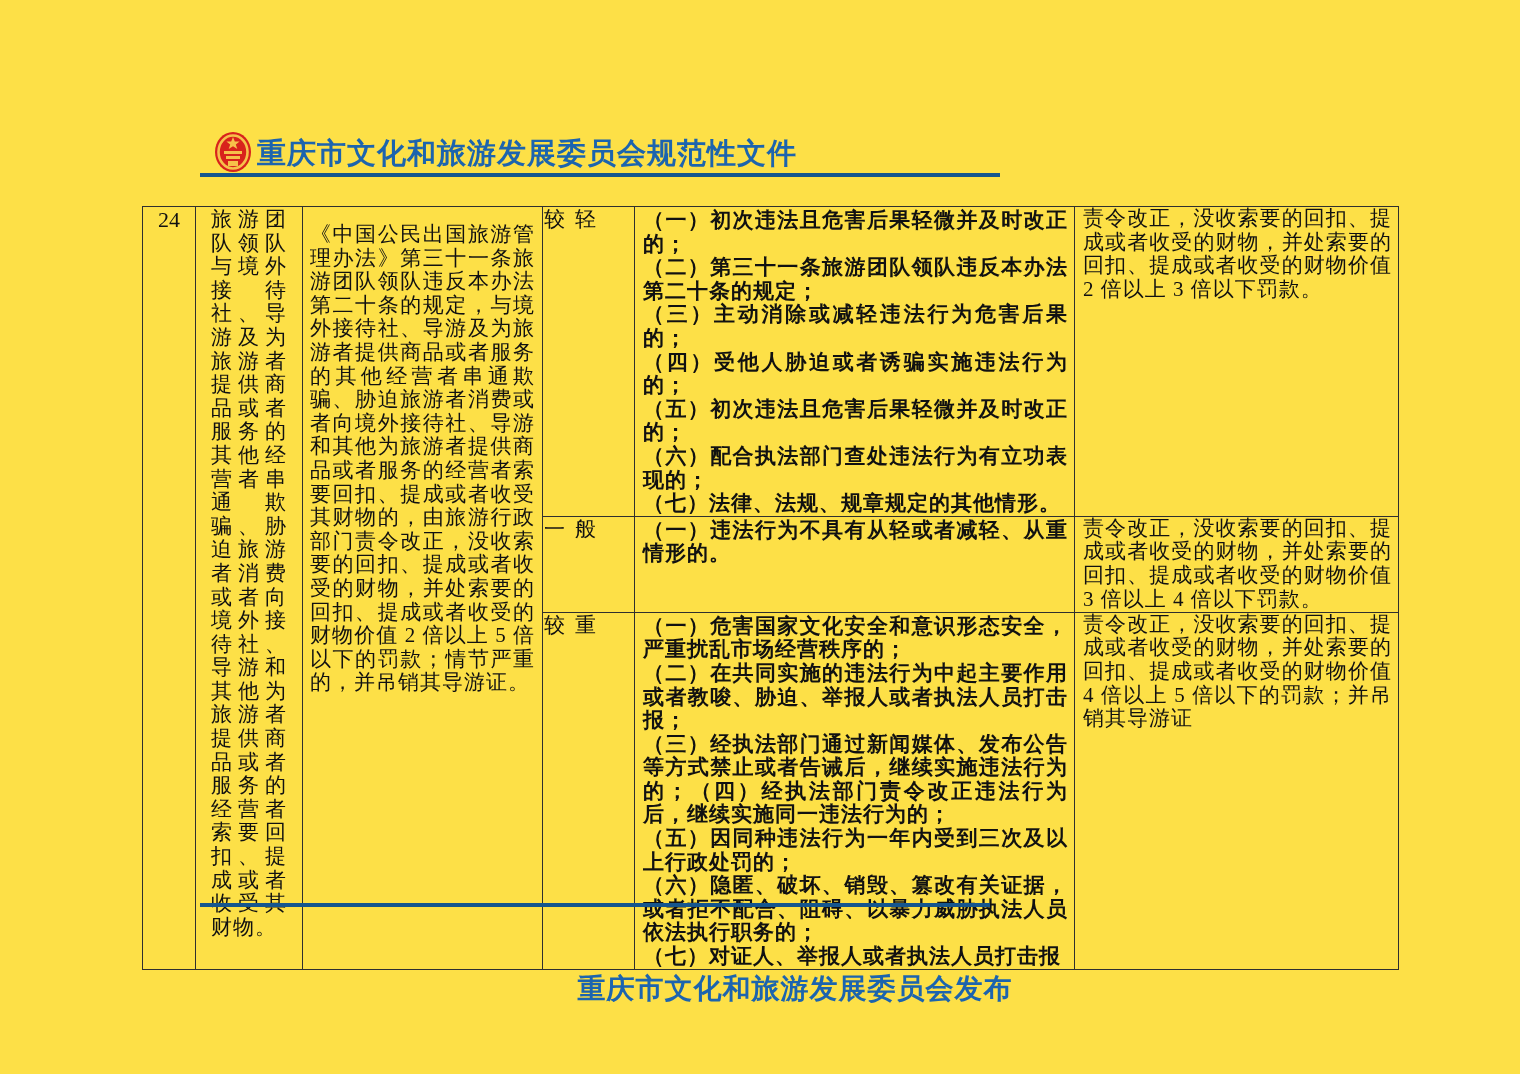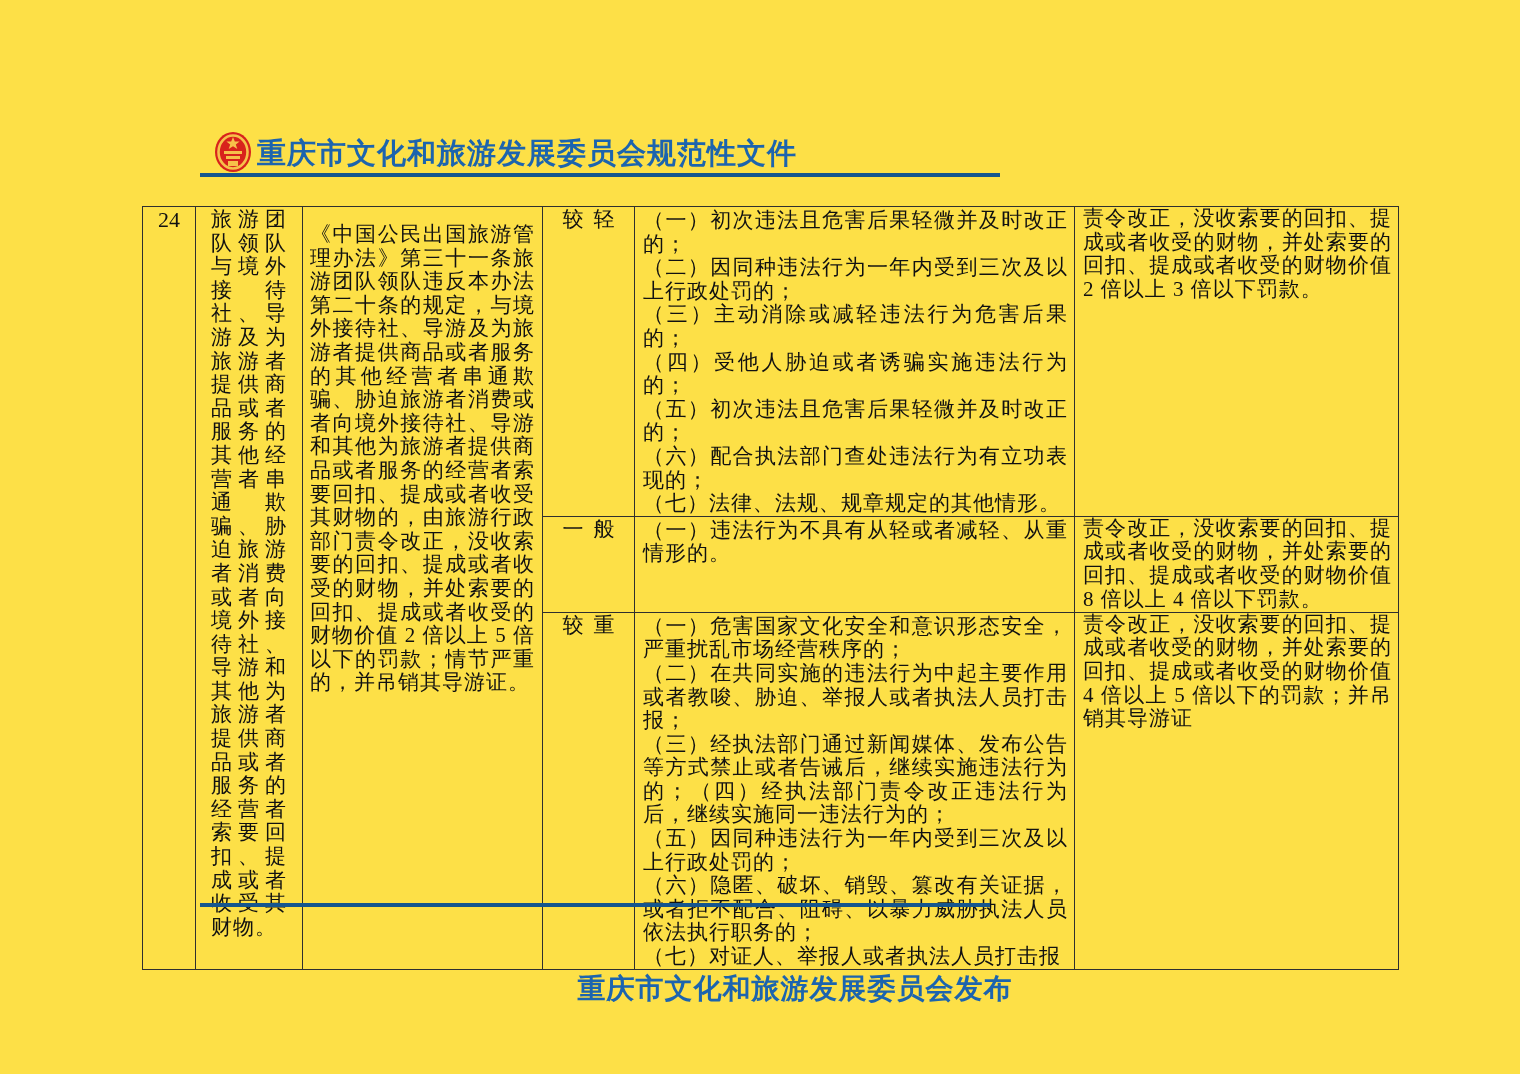--- a/index.html
+++ b/index.html
@@ -12,24 +12,24 @@
              font-size:29px;font-weight:bold;color:#1c64ae;letter-spacing:1px;white-space:nowrap;}
   .header-rule{position:absolute;left:200px;top:173px;width:800px;height:4px;background:#15568e;}
 
   
   table.law{position:absolute;left:142px;top:206px;border-collapse:collapse;table-layout:fixed;
             width:1256px;font-size:21px;line-height:23.6px;letter-spacing:1px;}
   table.law td{border:1px solid #2f2f2f;overflow:hidden;vertical-align:top;}
   td.c-num{text-align:center;vertical-align:middle;font-size:22px;letter-spacing:0;}
   td.c-violation{padding:1px 15px;text-align:justify;}
   td.c-legal{padding:16px 7px;text-align:justify;vertical-align:middle;}
-  td.c-severity{text-align:center;vertical-align:middle;}
+  td.c-severity{text-align:left;vertical-align:middle;}
   td.c-severity span{letter-spacing:10px;margin-right:-10px;}
   td.c-cond{padding:2px 6px 0 8px;text-align:justify;}
-  td.c-cond p{margin:0;}
+  td.c-cond p{margin:0;font-weight:bold;}
   td.c-penalty{padding:0 6px 0 8px;text-align:justify;vertical-align:middle;}
   tr.r1 td{height:258px;margin-left:7px;}
   tr.r2 td{height:93px;}
   tr.r3 td{height:331px;}
 
   
   .footer-rule{position:absolute;left:200px;top:903px;width:790px;height:4px;background:#15568e;}
   .publisher{position:absolute;left:200px;top:930px;width:1190px;text-align:center;
              font-size:28px;font-weight:bold;color:#1c64ae;letter-spacing:1px;margin-top:40px;}
 </style>
@@ -59,35 +59,35 @@
         <col style="width:324px">
     </colgroup>
     <tbody>
       <tr class="r1">
         <td class="c-num" rowspan="3">24</td>
         <td class="c-violation" rowspan="3">旅游团队领队与境外接待社、导游及为旅游者提供商品或者服务的其他经营者串通欺骗、胁迫旅游者消费或者向境外接待社、导游和其他为旅游者提供商品或者服务的经营者索要回扣、提成或者收受其财物。</td>
         <td class="c-legal" rowspan="3">《中国公民出国旅游管理办法》第三十一条旅游团队领队违反本办法第二十条的规定，与境外接待社、导游及为旅游者提供商品或者服务的其他经营者串通欺骗、胁迫旅游者消费或者向境外接待社、导游和其他为旅游者提供商品或者服务的经营者索要回扣、提成或者收受其财物的，由旅游行政部门责令改正，没收索要的回扣、提成或者收受的财物，并处索要的回扣、提成或者收受的财物价值 2 倍以上 5 倍以下的罚款；情节严重的，并吊销其导游证。</td>
         <td class="c-severity"><span>较轻</span></td>
         <td class="c-cond">
             <p>（一）初次违法且危害后果轻微并及时改正的；</p>
-            <p>（二）因同种违法行为一年内受到三次及以上行政处罚的；</p>
+            <p>（二）第三十一条旅游团队领队违反本办法第二十条的规定；</p>
             <p>（三）主动消除或减轻违法行为危害后果的；</p>
             <p>（四）受他人胁迫或者诱骗实施违法行为的；</p>
             <p>（五）初次违法且危害后果轻微并及时改正的；</p>
             <p>（六）配合执法部门查处违法行为有立功表现的；</p>
             <p>（七）法律、法规、规章规定的其他情形。</p>
           </td>
         <td class="c-penalty">责令改正，没收索要的回扣、提成或者收受的财物，并处索要的回扣、提成或者收受的财物价值 2 倍以上 3 倍以下罚款。</td>
       </tr>
       <tr class="r2">
         <td class="c-severity"><span>一般</span></td>
         <td class="c-cond">
             <p>（一）违法行为不具有从轻或者减轻、从重情形的。</p>
           </td>
-        <td class="c-penalty">责令改正，没收索要的回扣、提成或者收受的财物，并处索要的回扣、提成或者收受的财物价值 8 倍以上 4 倍以下罚款。</td>
+        <td class="c-penalty">责令改正，没收索要的回扣、提成或者收受的财物，并处索要的回扣、提成或者收受的财物价值 3 倍以上 4 倍以下罚款。</td>
       </tr>
       <tr class="r3">
         <td class="c-severity"><span>较重</span></td>
         <td class="c-cond">
             <p>（一）危害国家文化安全和意识形态安全，严重扰乱市场经营秩序的；</p>
             <p>（二）在共同实施的违法行为中起主要作用或者教唆、胁迫、举报人或者执法人员打击报；</p>
             <p>（三）经执法部门通过新闻媒体、发布公告等方式禁止或者告诫后，继续实施违法行为的；（四）经执法部门责令改正违法行为后，继续实施同一违法行为的；</p>
             <p>（五）因同种违法行为一年内受到三次及以上行政处罚的；</p>
             <p>（六）隐匿、破坏、销毁、篡改有关证据，或者拒不配合、阻碍、以暴力威胁执法人员依法执行职务的；</p>
             <p>（七）对证人、举报人或者执法人员打击报</p>

